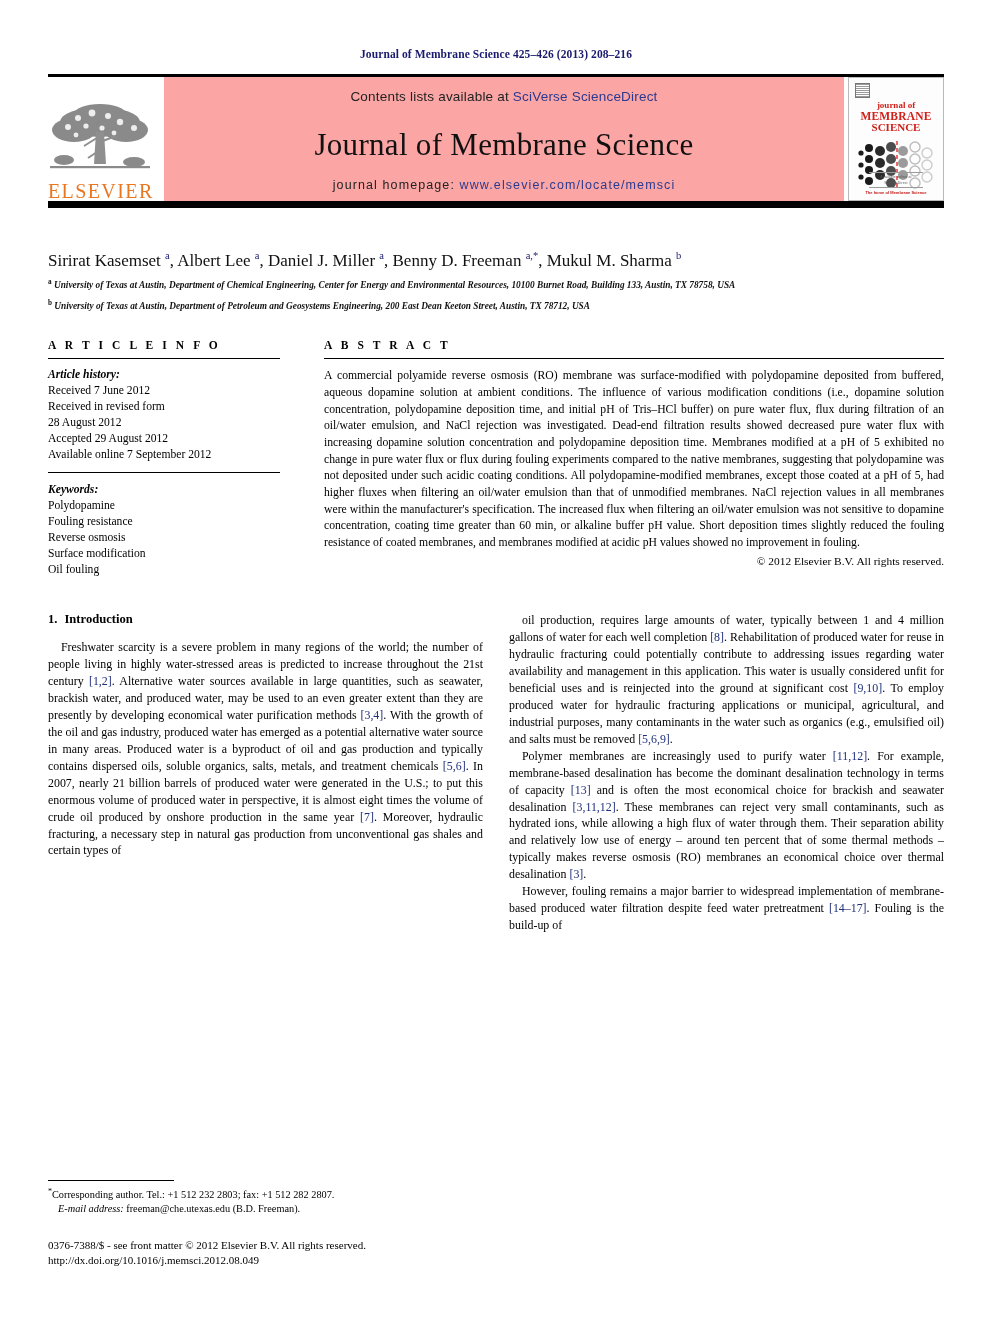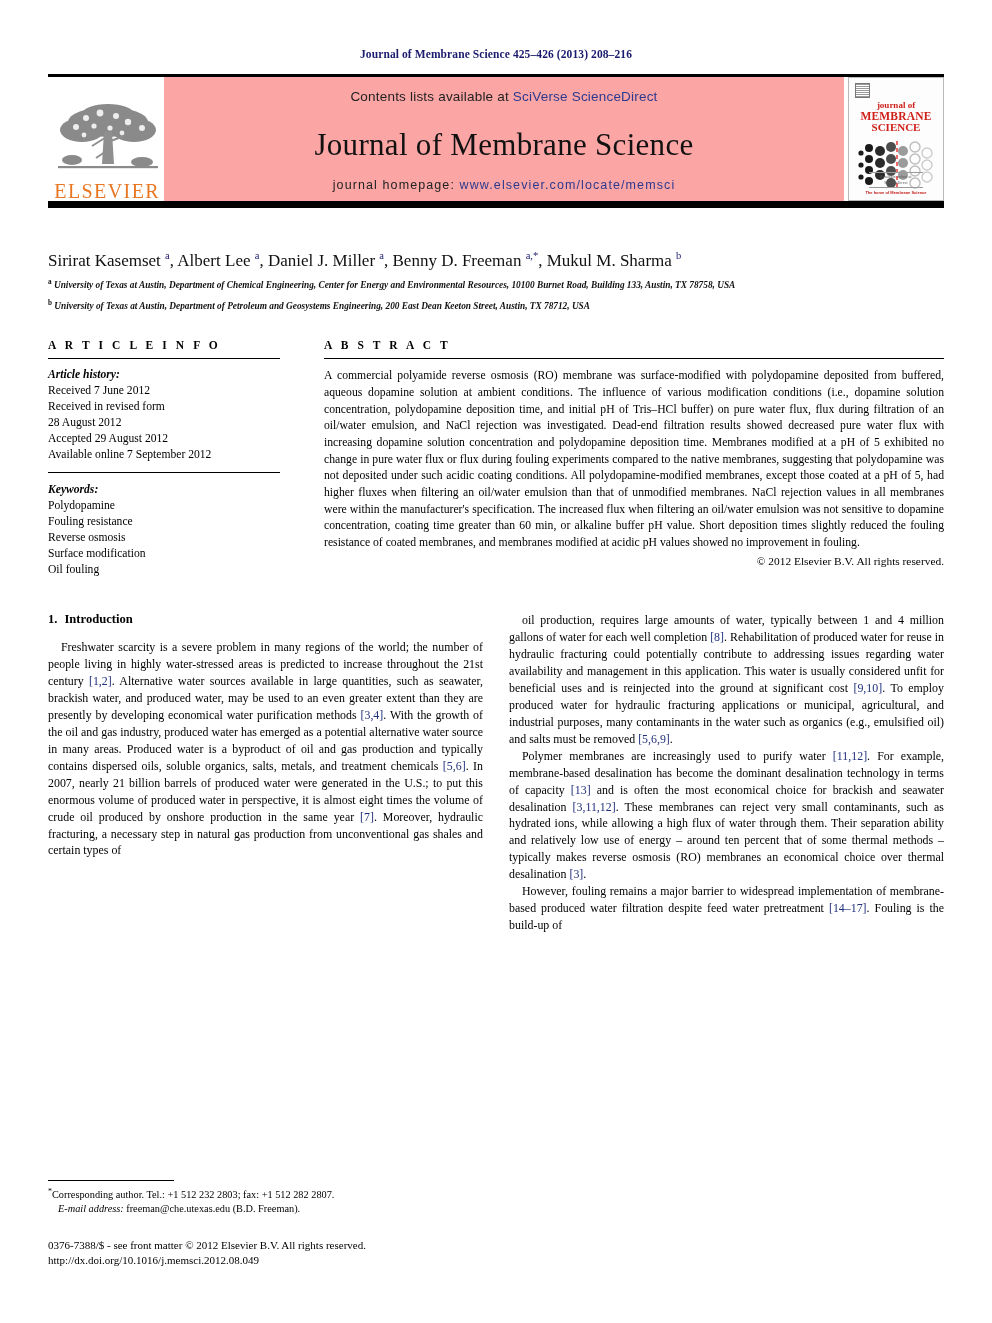--- a/index.html
+++ b/index.html
@@ -39,21 +39,21 @@
     padding-top: 0;
     display: flex;
     align-items: stretch;
     height: 124px;
   }
   .elsevier-logo {
     width: 112px;
     flex: 0 0 112px;
     display: flex;
     flex-direction: column;
-    align-items: flex-end;
+    align-items: flex-start;
     justify-content: flex-end;
     padding-top: 6px;
     box-sizing: border-box;
   }
   .tree-svg { display:block; }
   .elsevier-word {
     font-family: "Liberation Serif", serif;
     font-size: 20px;
     color: #E87722;
     letter-spacing: 1.4px;

